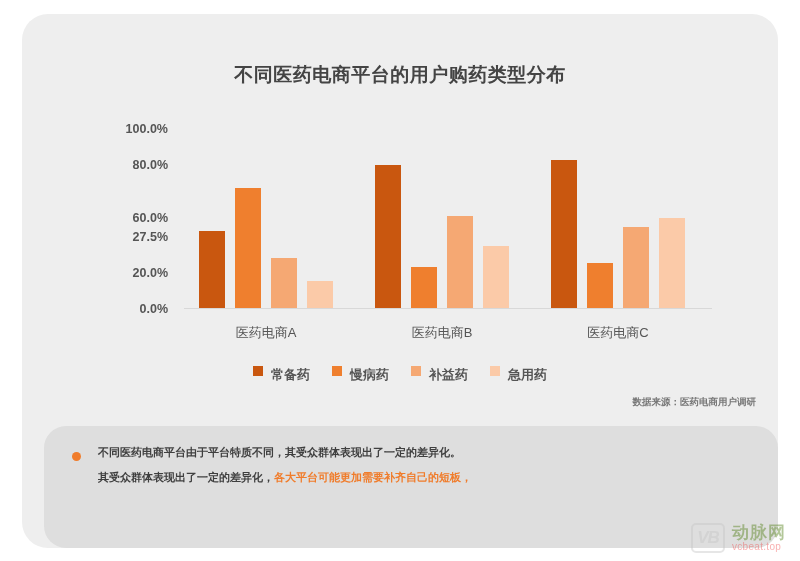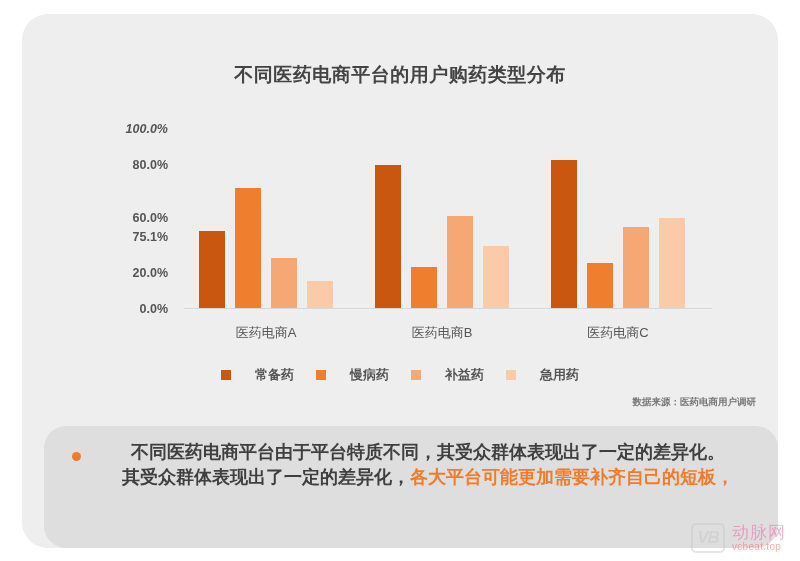--- a/index.html
+++ b/index.html
@@ -97,22 +97,21 @@
     position:absolute;
     left:0; top:352px;
     width:756px;
     display:flex;
     justify-content:center;
     align-items:center;
     gap:22px;
   }
   .legend-item {
     display:flex;
-    align-items:center;
-    gap:24px;
+    gap:8px;
   }
   .legend-swatch {
     width:10px; height:10px;
     display:inline-block;
   }
   .legend-label {
     font-size:13px;
     font-weight:700;
     color:#555555;
     white-space:nowrap;
@@ -140,25 +139,24 @@
     position:absolute;
     left:28px; top:26px;
     width:9px; height:9px;
     border-radius:50%;
     background:#f07c2b;
   }
   .callout-text {
     position:absolute;
     left:54px; top:14px;
     width:660px;
-    font-size:18px;
+    font-size:11px;
     font-weight:700;
     line-height:25px;
     color:#3f3f3f;
-    text-align:center;
   }
   .hl { color:#f07c2b; }
 
   
   .watermark {
     position:absolute;
     right:14px; bottom:8px;
     display:flex;
     align-items:center;
     gap:7px;
@@ -171,38 +169,38 @@
     color:#c4c4c4;
     font-size:17px;
     font-weight:700;
     font-style:italic;
     display:flex;
     align-items:center;
     justify-content:center;
     letter-spacing:-1px;
   }
   .wm-texts { display:flex; flex-direction:column; line-height:1.05; }
-  .wm-cn { font-size:17px; font-weight:400; color:#ec4899; letter-spacing:1px; }
+  .wm-cn { font-size:17px; font-weight:700; color:#4d7c0f; letter-spacing:1px; }
   .wm-en { font-size:10px; color:#ef4444; letter-spacing:.3px; }
 </style>
 </head>
 <body>
 
 <div id="root">
 
   <div class="card">
 
     <div class="chart-title">不同医药电商平台的用户购药类型分布</div>
 
     <div class="plot-wrap">
       <div class="y-axis" id="y-axis">
-          <div class="y-tick" style="top: 10px; font-style: italic;">100.0%</div>
+          <div class="y-tick" style="top: 10px;">100.0%</div>
           <div class="y-tick" style="top: 46px; text-align: center;">80.0%</div>
           <div class="y-tick" style="top: 99px;">60.0%</div>
-          <div class="y-tick" style="top: 118px;">75.1%</div>
+          <div class="y-tick" style="top: 118px;">27.5%</div>
           <div class="y-tick" style="top: 154px;">20.0%</div>
           <div class="y-tick" style="top: 190px; margin-left: 24px;">0.0%</div>
         </div>
       <div class="plot" id="plot">
           <div class="group" style="left: 15px; width: 134px;">
             <div class="bar" style="height: 77.4px; background: rgb(201, 87, 15);"></div>
             <div class="bar" style="height: 119.7px; background: rgb(239, 127, 46);"></div>
             <div class="bar" style="height: 50.4px; background: rgb(245, 168, 115);"></div>
             <div class="bar" style="height: 27px; background: rgb(251, 202, 168);"></div>
           </div>

